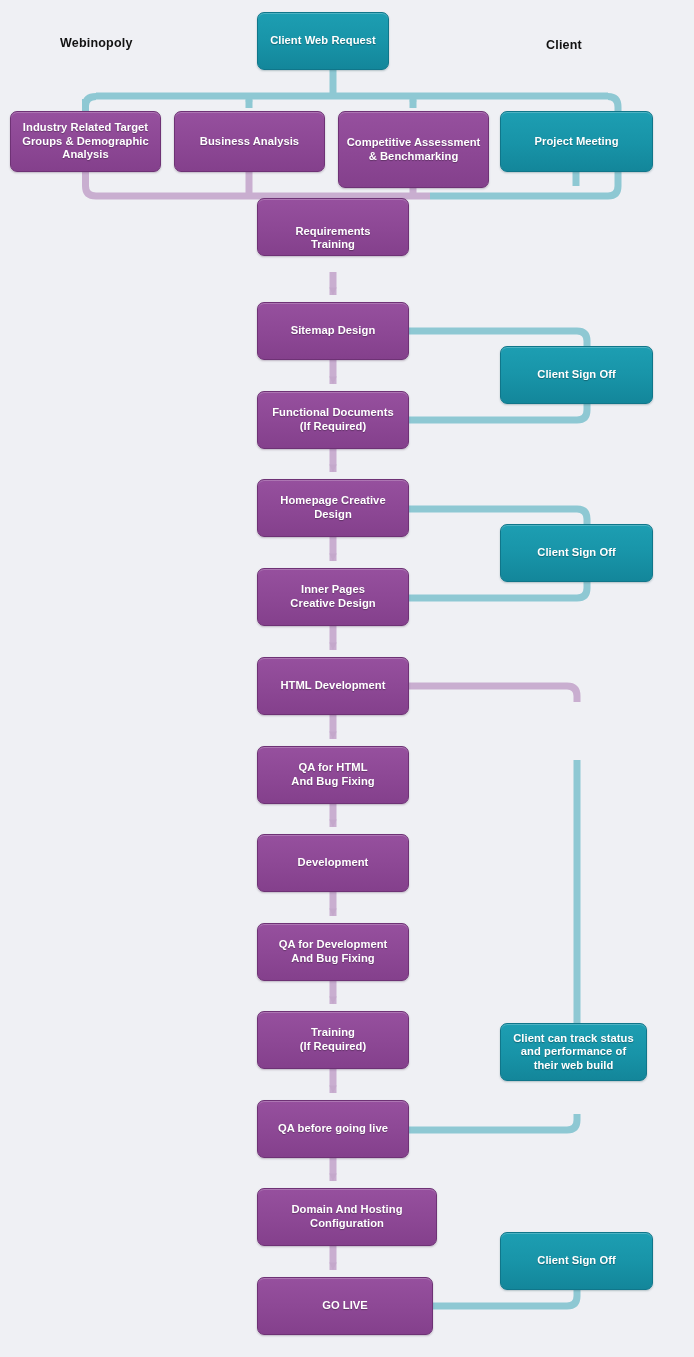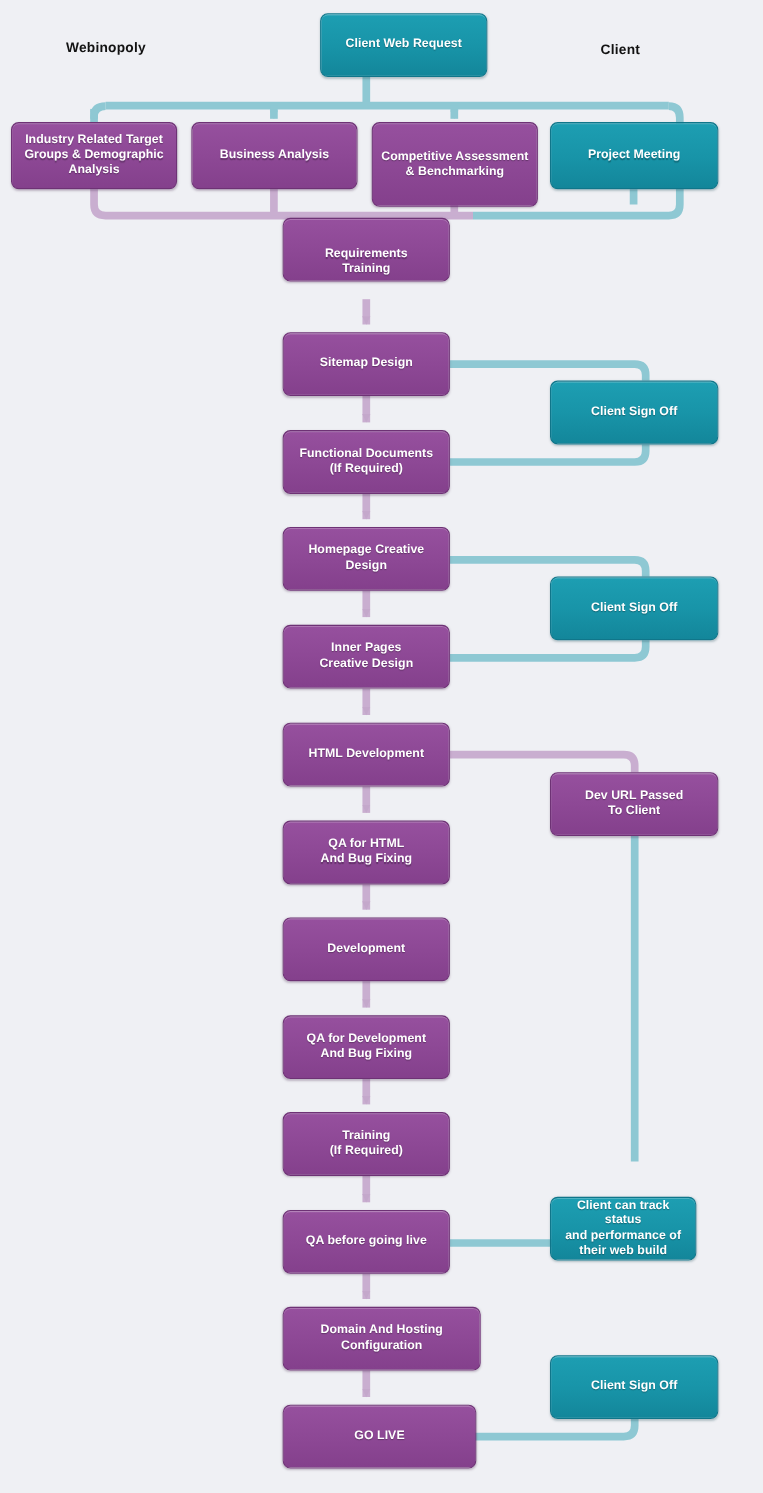--- a/index.html
+++ b/index.html
@@ -114,21 +114,21 @@
       <path d="M577,1114 L577,1120 Q577,1130 567,1130 L409,1130" stroke="#8ec8d3" stroke-width="7"></path>
 
       <path d="M577,1290 L577,1296 Q577,1306 567,1306 L409,1306" stroke="#8ec8d3" stroke-width="7"></path>
 
     </g>
   </svg>
 
   <div class="lane-label" style="left:60px;top:36px;">Webinopoly</div>
   <div class="lane-label" style="left:546px;top:38px;">Client</div>
 
-  <div class="node teal" style="left:257px;top:12px;width:152px;height:58px;margin-left:34px;">
+  <div class="node teal" style="left:257px;top:12px;width:132px;height:58px;">
     <span class="lbl">Client Web Request</span>
   </div>
 
   <div class="node purple" style="left:10px;top:111px;width:151px;height:61px;">
     <span>
       <span class="lbl">Industry Related Target</span>
       <span class="lbl">Groups &amp; Demographic</span>
       <span class="lbl">Analysis</span>
     </span>
   </div>
@@ -225,28 +225,22 @@
   </div>
 
   <div class="node teal" style="left:500px;top:346px;width:153px;height:58px;">
     <span class="lbl">Client Sign Off</span>
   </div>
 
   <div class="node teal" style="left:500px;top:524px;width:153px;height:58px;">
     <span class="lbl">Client Sign Off</span>
   </div>
 
-  <div class="node purple" style="left:500px;top:702px;width:153px;height:58px;">
-    <span>
-      <span class="lbl">Dev URL Passed</span>
-      <span class="lbl">To Client</span>
-    </span>
-  </div>
-
-  <div class="node teal" style="left:500px;top:1088px;width:133px;height:58px;text-align:center;">
+
+  <div class="node teal" style="left:500px;top:1023px;width:147px;height:58px;text-align:center;">
     <span>
       <span class="lbl">Client can track  status</span>
       <span class="lbl">and performance of</span>
       <span class="lbl">their web build</span>
     </span>
   </div>
 
   <div class="node teal" style="left:500px;top:1232px;width:153px;height:58px;">
     <span class="lbl">Client Sign Off</span>
   </div>

